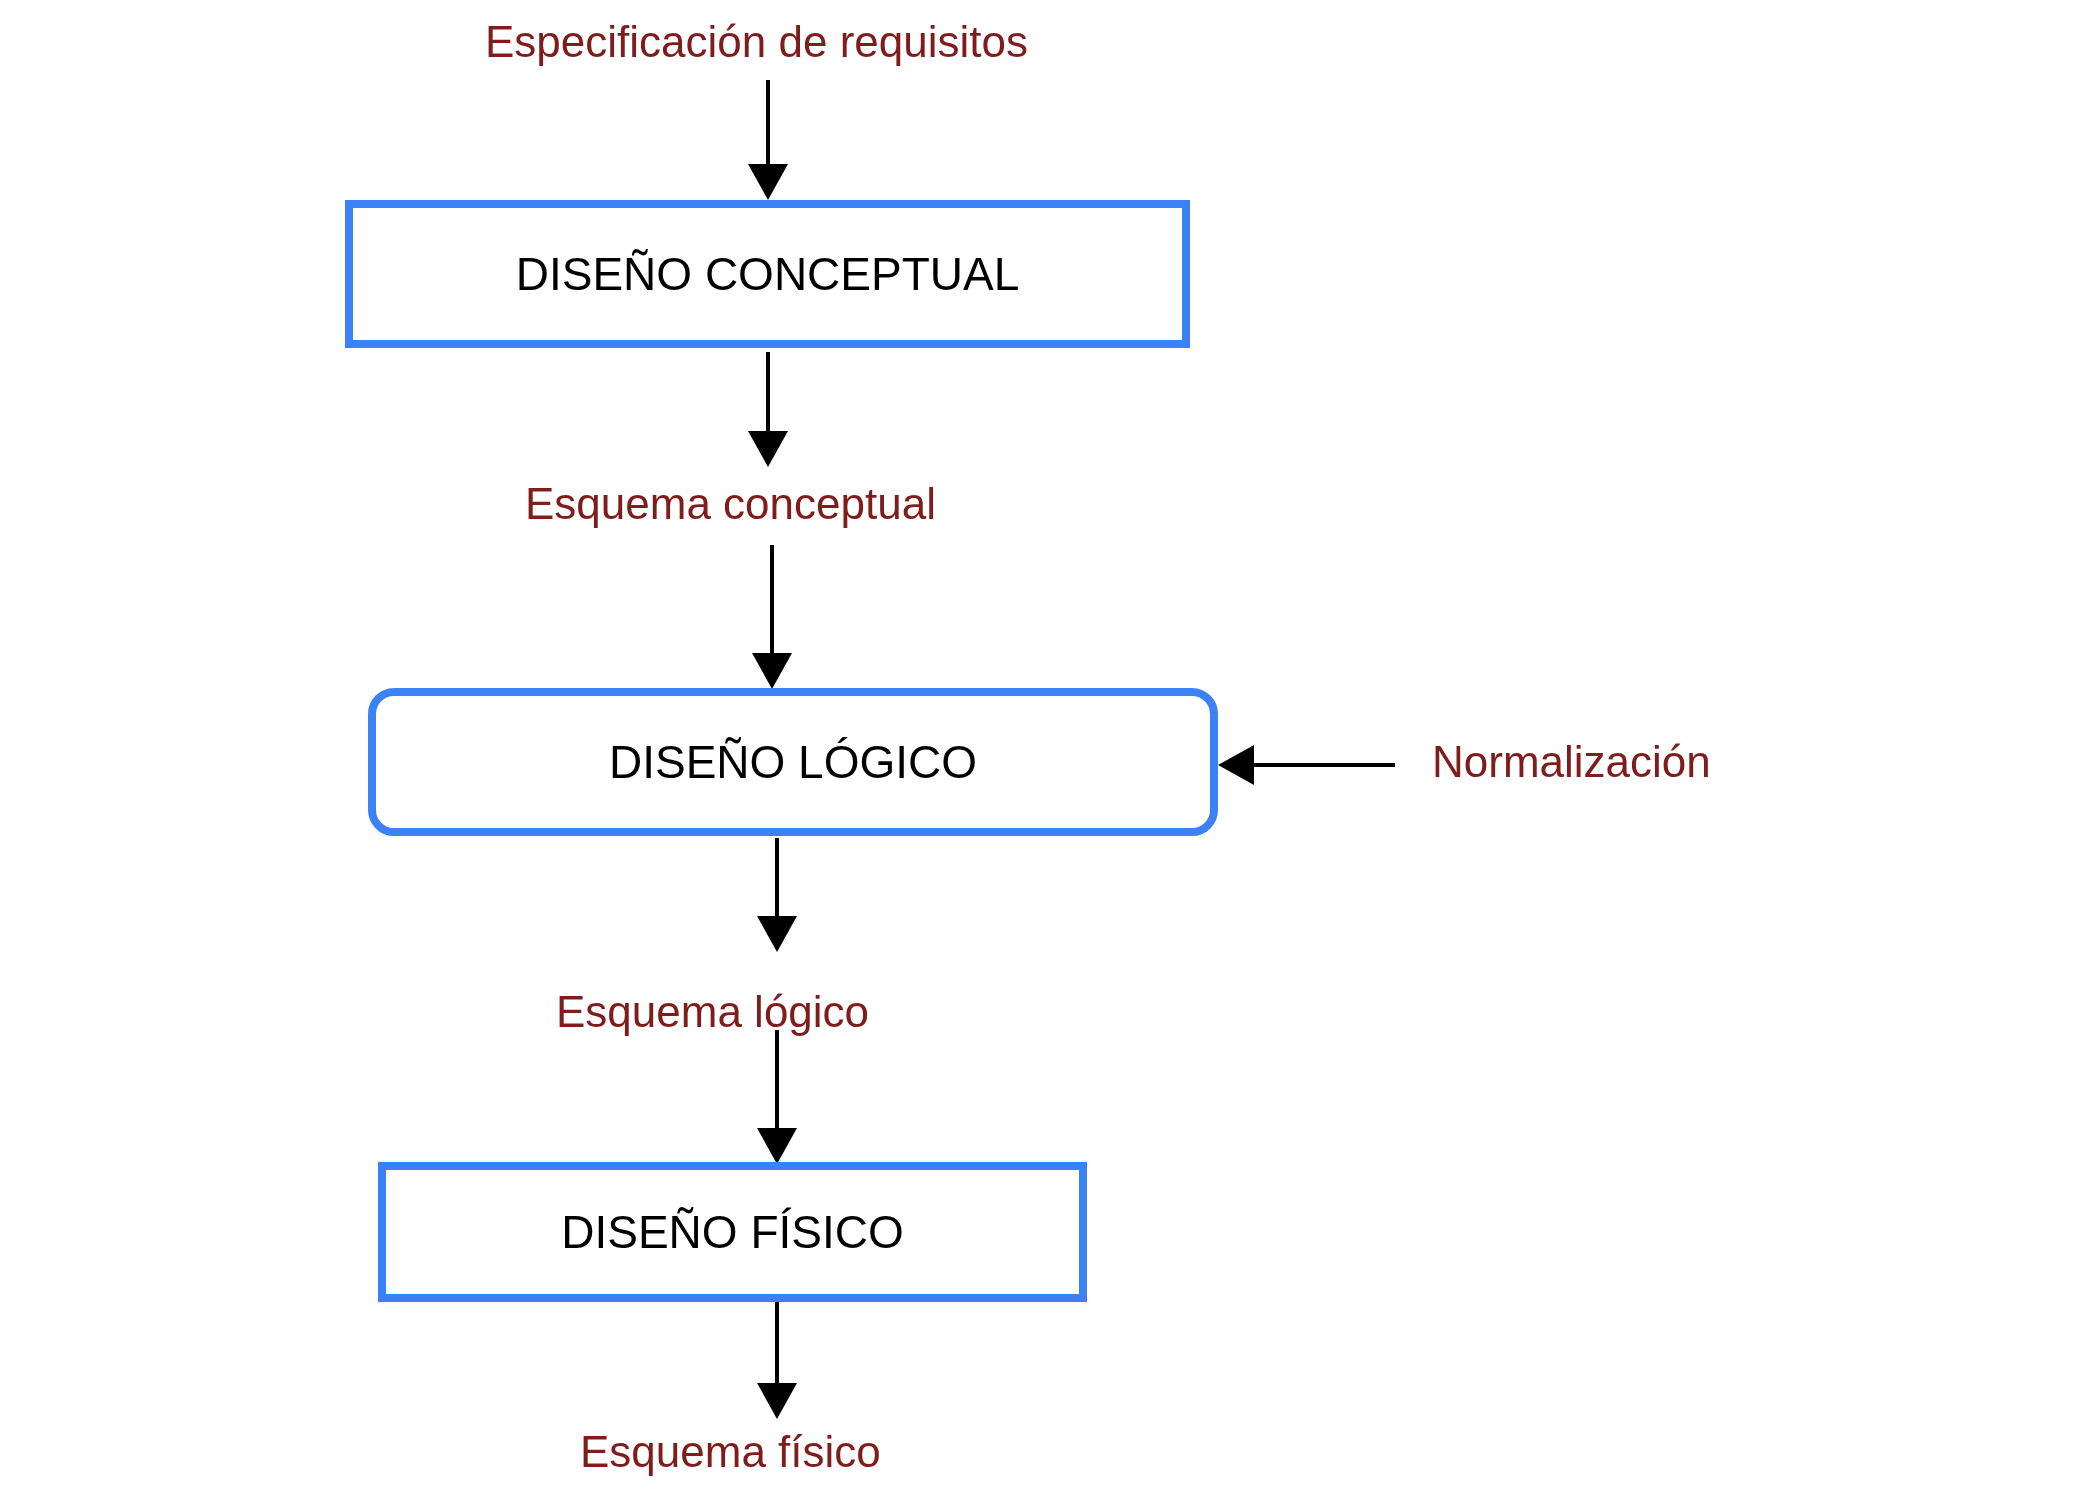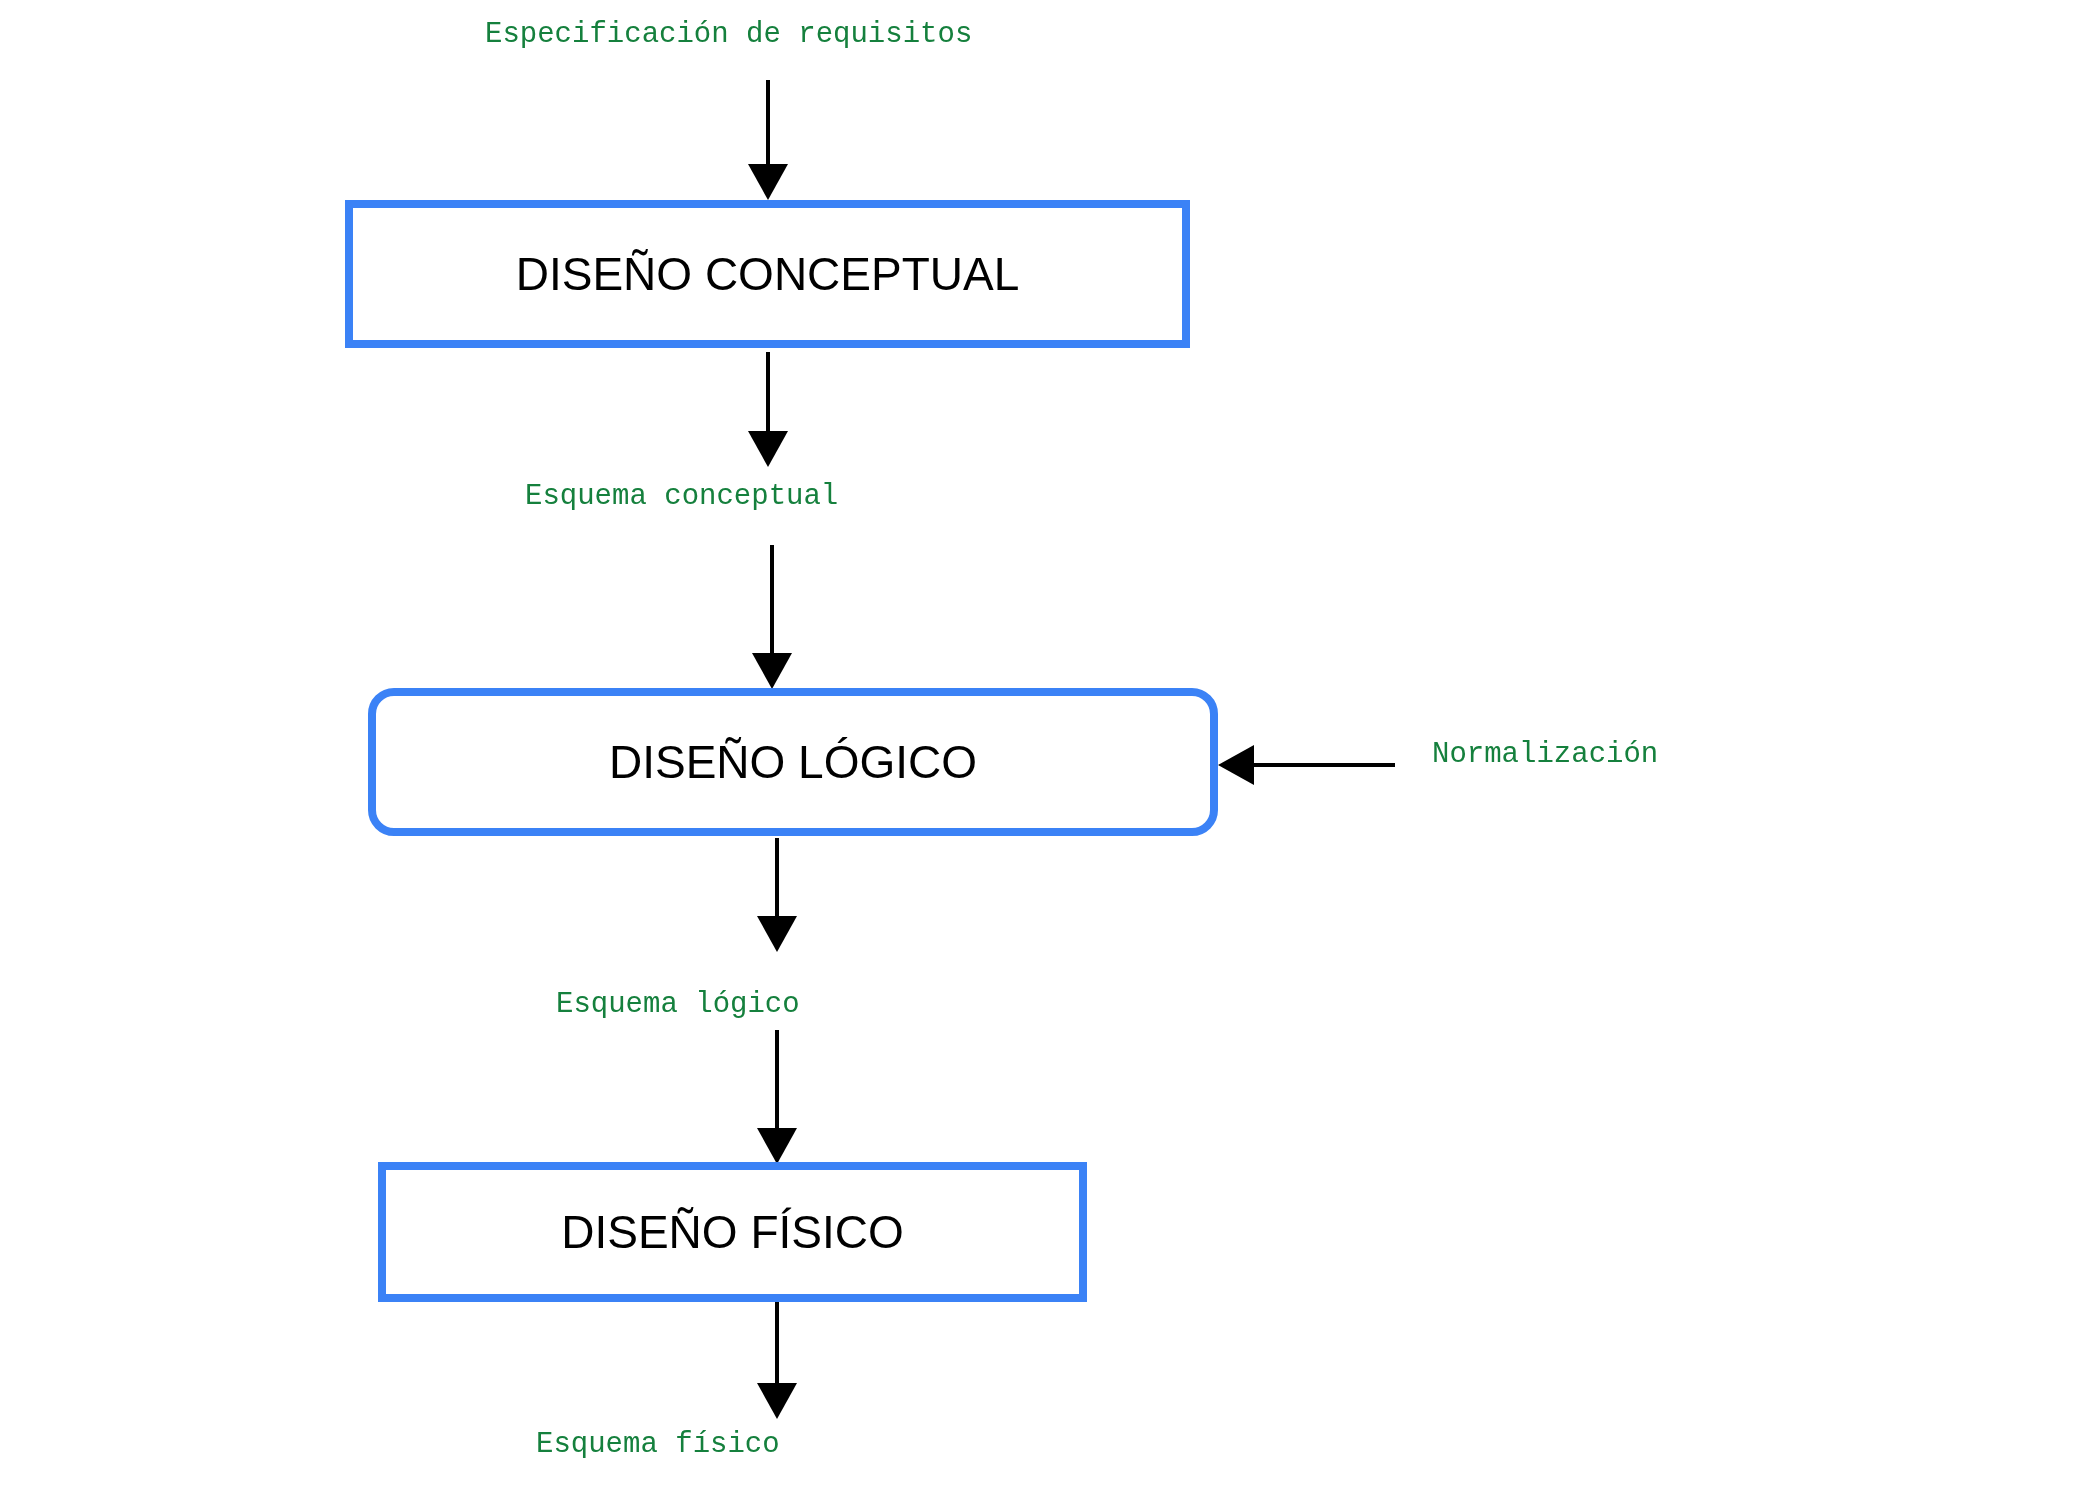--- a/index.html
+++ b/index.html
@@ -13,25 +13,24 @@
   }
   #stage {
     position: relative;
     width: 2100px;
     height: 1500px;
     background: #ffffff;
     overflow: hidden;
   }
   .label {
     position: absolute;
-    font-size: 29px;
+    font-size: 44px;
     line-height: 1;
     white-space: nowrap;
-    color: #15803d;
-    font-family: Liberation Mono, monospace;
+    color: #7f1d1d;
   }
   .box {
     position: absolute;
     box-sizing: border-box;
     border: 8px solid #3b82f6;
     background: #ffffff;
     display: flex;
     align-items: center;
     justify-content: center;
   }
@@ -90,15 +89,15 @@
   </div>
 
   <div class="label" style="left:1432px; top:740px;">Normalización</div>
 
   <div class="label" style="left:556px; top:966px;margin-top:24px;">Esquema lógico</div>
 
   <div class="box" style="left:378px; top:1162px; width:709px; height:140px;">
     <span>DISEÑO FÍSICO</span>
   </div>
 
-  <div class="label" style="left:536px; top:1430px;">Esquema físico</div>
+  <div class="label" style="left:580px; top:1430px;">Esquema físico</div>
 
 </div>
 
 </body></html>

